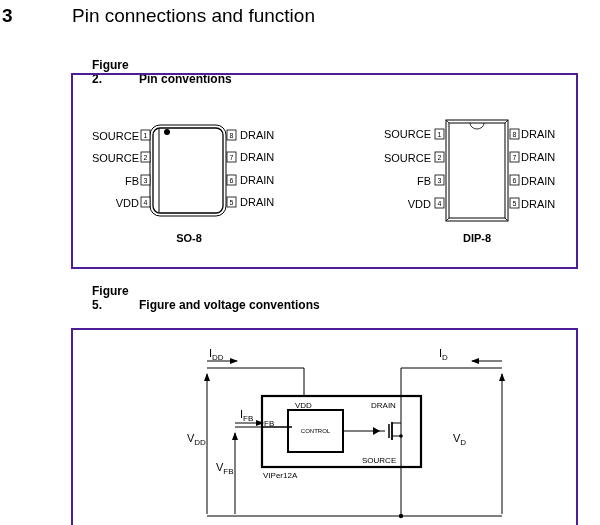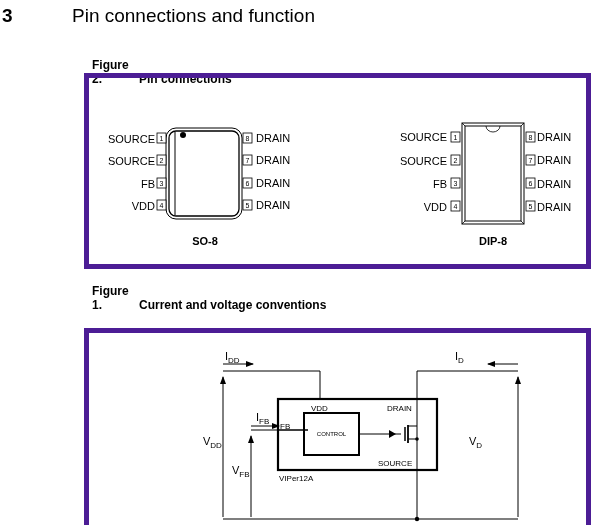--- a/index.html
+++ b/index.html
@@ -2,31 +2,31 @@
 <html><head>
 <meta charset="utf-8">
 <style>
   html, body { margin: 0; padding: 0; background: #ffffff; }
   body { width: 600px; height: 525px; position: relative; overflow: hidden;
          font-family: "Liberation Sans", sans-serif; color: #000; }
   .sec-num { position: absolute; left: 2px; top: 5px; font-size: 19px; font-weight: bold; }
   .sec-title { position: absolute; left: 72px; top: 5px; font-size: 19px; font-weight: normal; }
   .fig-cap { position: absolute; left: 72px; font-size: 12px; font-weight: bold; }
   .fig-cap .num { display: inline-block; width: 47px; padding-left: 20px; }
-  .fig-box { position: absolute; left: 84px; width: 507px; border: 5px solid #4c1d95; box-sizing: border-box; }
+  .fig-box { position: absolute; left: 71px; width: 507px; border: 2px solid #4c1d95; box-sizing: border-box; }
   svg text { font-family: "Liberation Sans", sans-serif; }
 </style>
 </head>
 <body>
 
 <div class="sec-num">3</div>
 <div class="sec-title">Pin connections and function</div>
 
 <div class="fig-cap" style="top:58px;">
-  <span class="num">Figure 2.</span><span>Pin connections</span>
+  <span class="num">Figure 2.</span><span>Pin conventions</span>
 </div>
 <div class="fig-box" style="top:73px; height:196px;">
   <svg width="505" height="194" viewBox="0 0 505 194">
 
     <g>
       <rect x="77" y="50" width="76" height="91" rx="10" ry="10" fill="#fff" stroke="#000" stroke-width="1"></rect>
       <rect x="80" y="53" width="70" height="85" rx="7" ry="7" fill="#fff" stroke="#000" stroke-width="1.3"></rect>
       <line x1="86" y1="54" x2="86" y2="137" stroke="#000" stroke-width="1"></line>
       <circle cx="94" cy="57" r="3" fill="#000"></circle>
 
@@ -123,21 +123,21 @@
         <rect x="437" y="123" width="9" height="10" fill="#fff" stroke="#000" stroke-width="0.8"></rect>
         <text x="441.5" y="131" font-size="7" text-anchor="middle">5</text>
         <text x="448" y="133" font-size="11">DRAIN</text>
       </g>
       <text x="404" y="167" font-size="11" font-weight="bold" text-anchor="middle">DIP-8</text>
     </g>
   </svg>
 </div>
 
 <div class="fig-cap" style="top:284px;">
-  <span class="num">Figure 1.</span><span>Current and voltage conventions</span>
+  <span class="num">Figure 5.</span><span>Figure and voltage conventions</span>
 </div>
 <div class="fig-box" style="top:299px; height:219px;margin-top:29px;">
   <svg width="505" height="217" viewBox="0 0 505 217">
     <defs>
       <marker id="arr" markerWidth="8" markerHeight="6" refX="7" refY="3" orient="auto" markerUnits="userSpaceOnUse">
         <path d="M0,0 L8,3 L0,6 z" fill="#000"></path>
       </marker>
     </defs>
     <g stroke="#000" fill="none">
 

